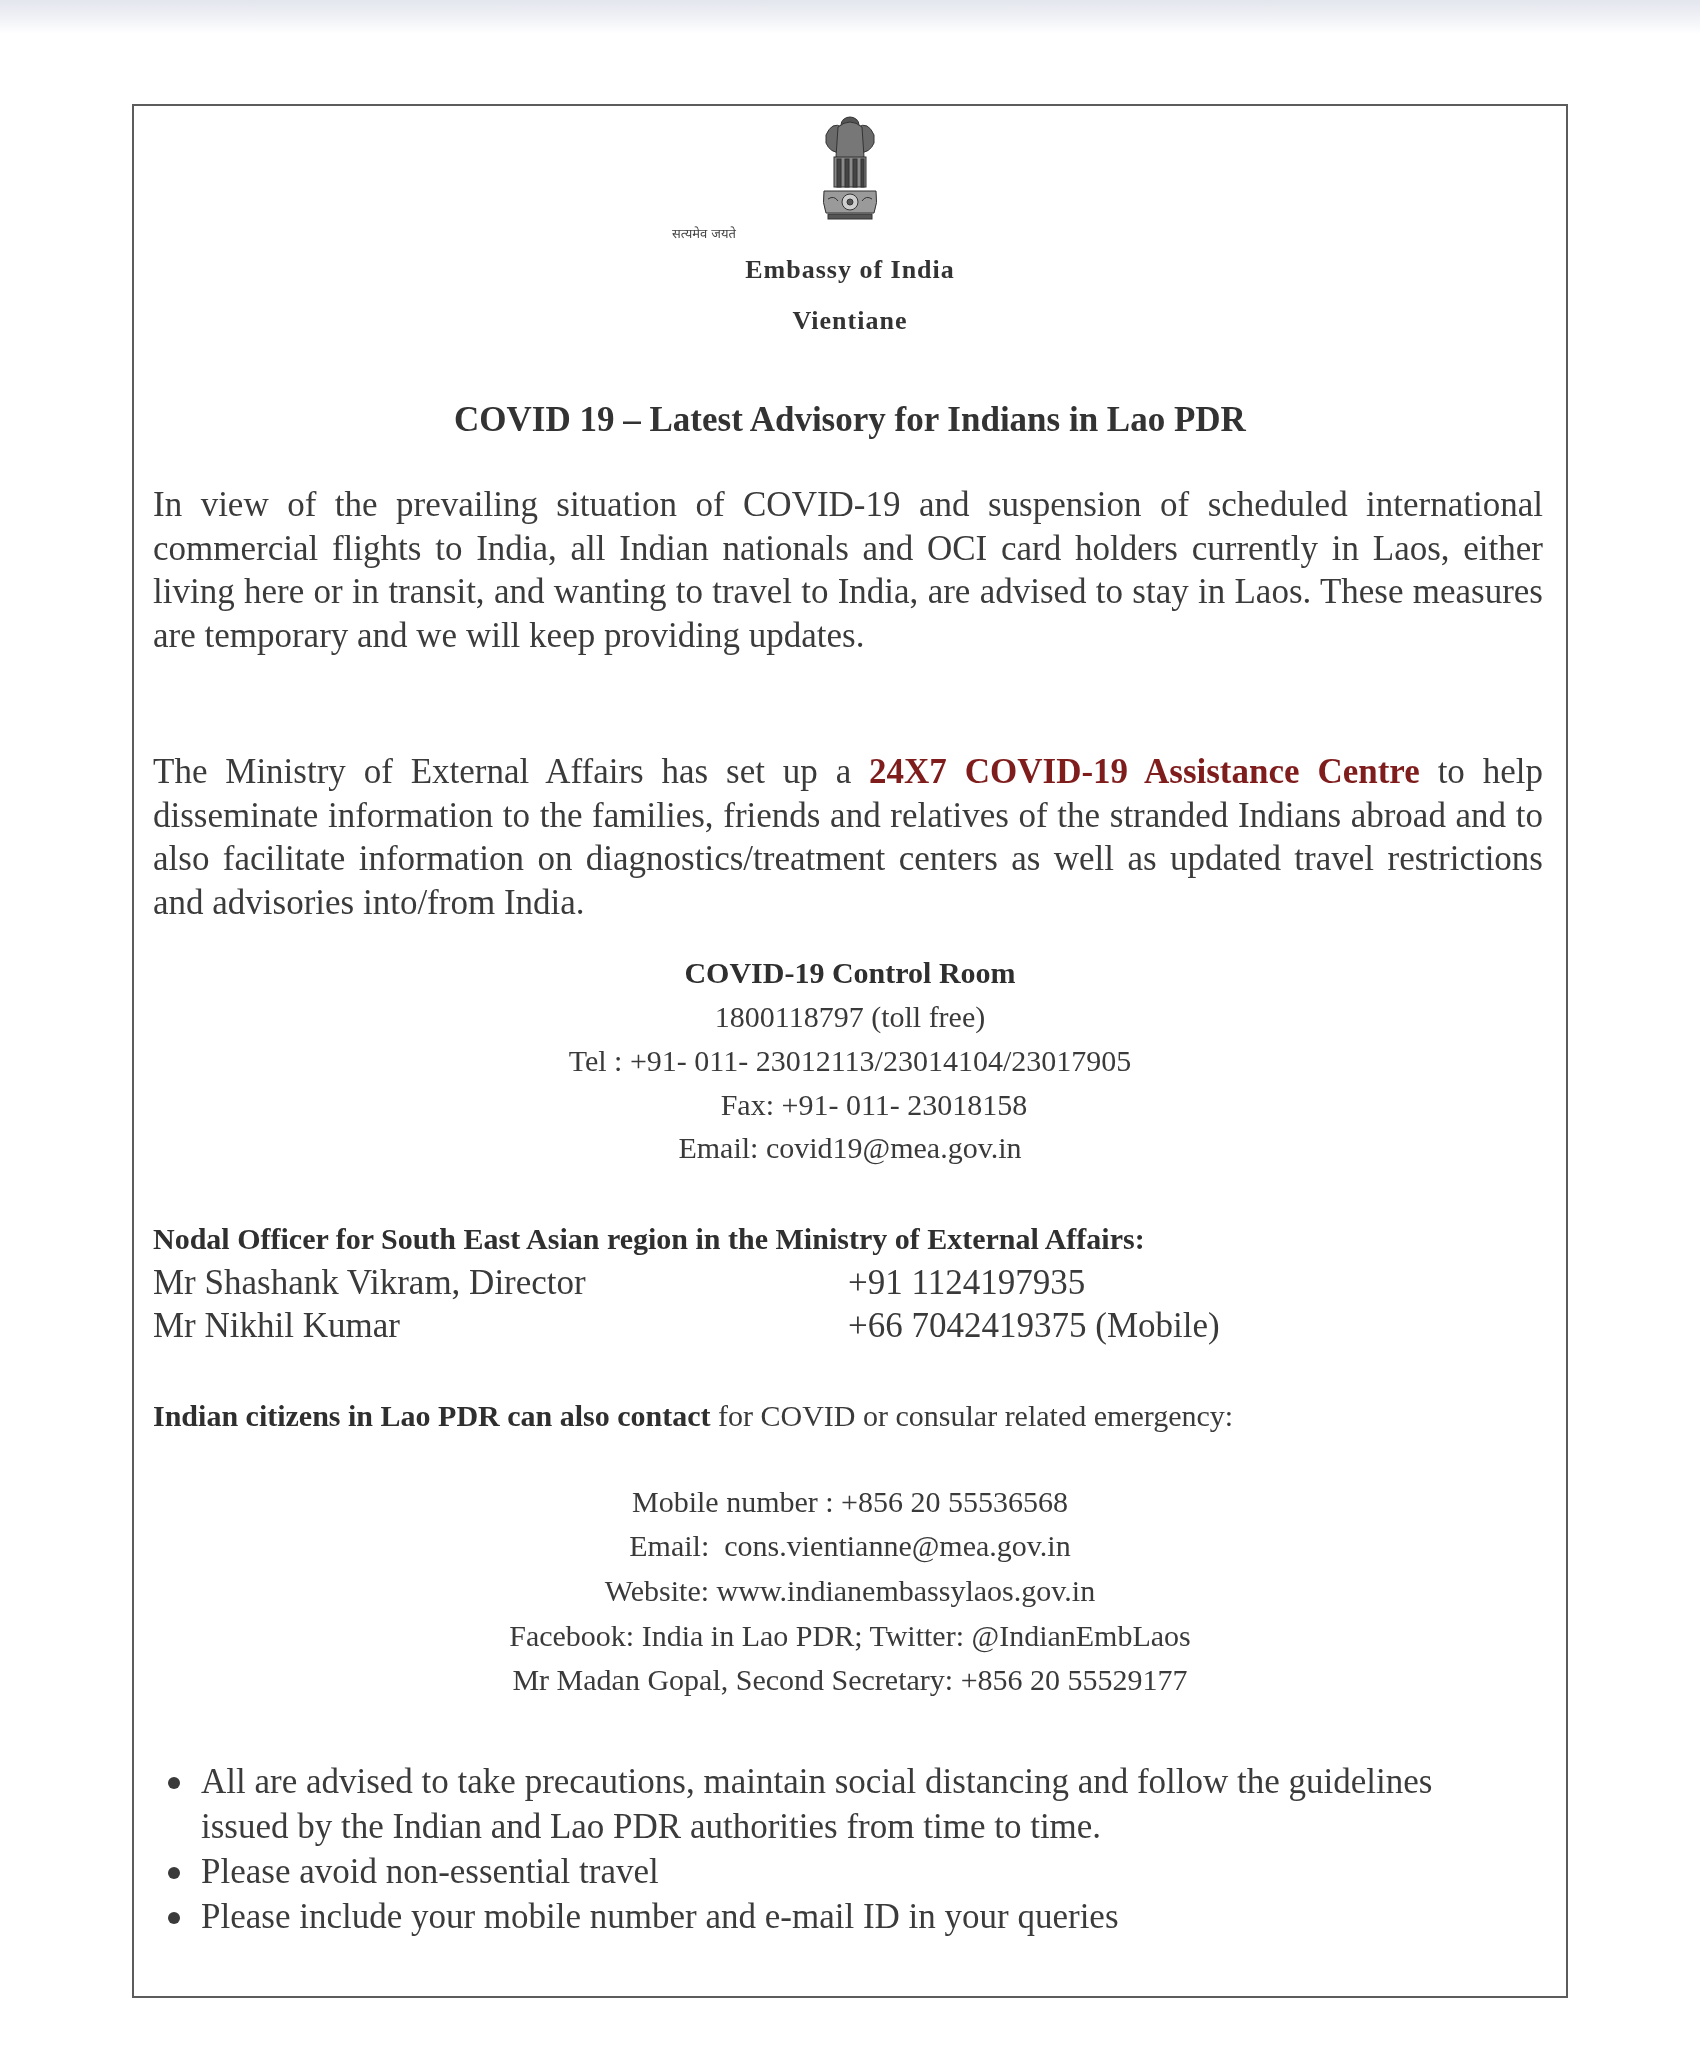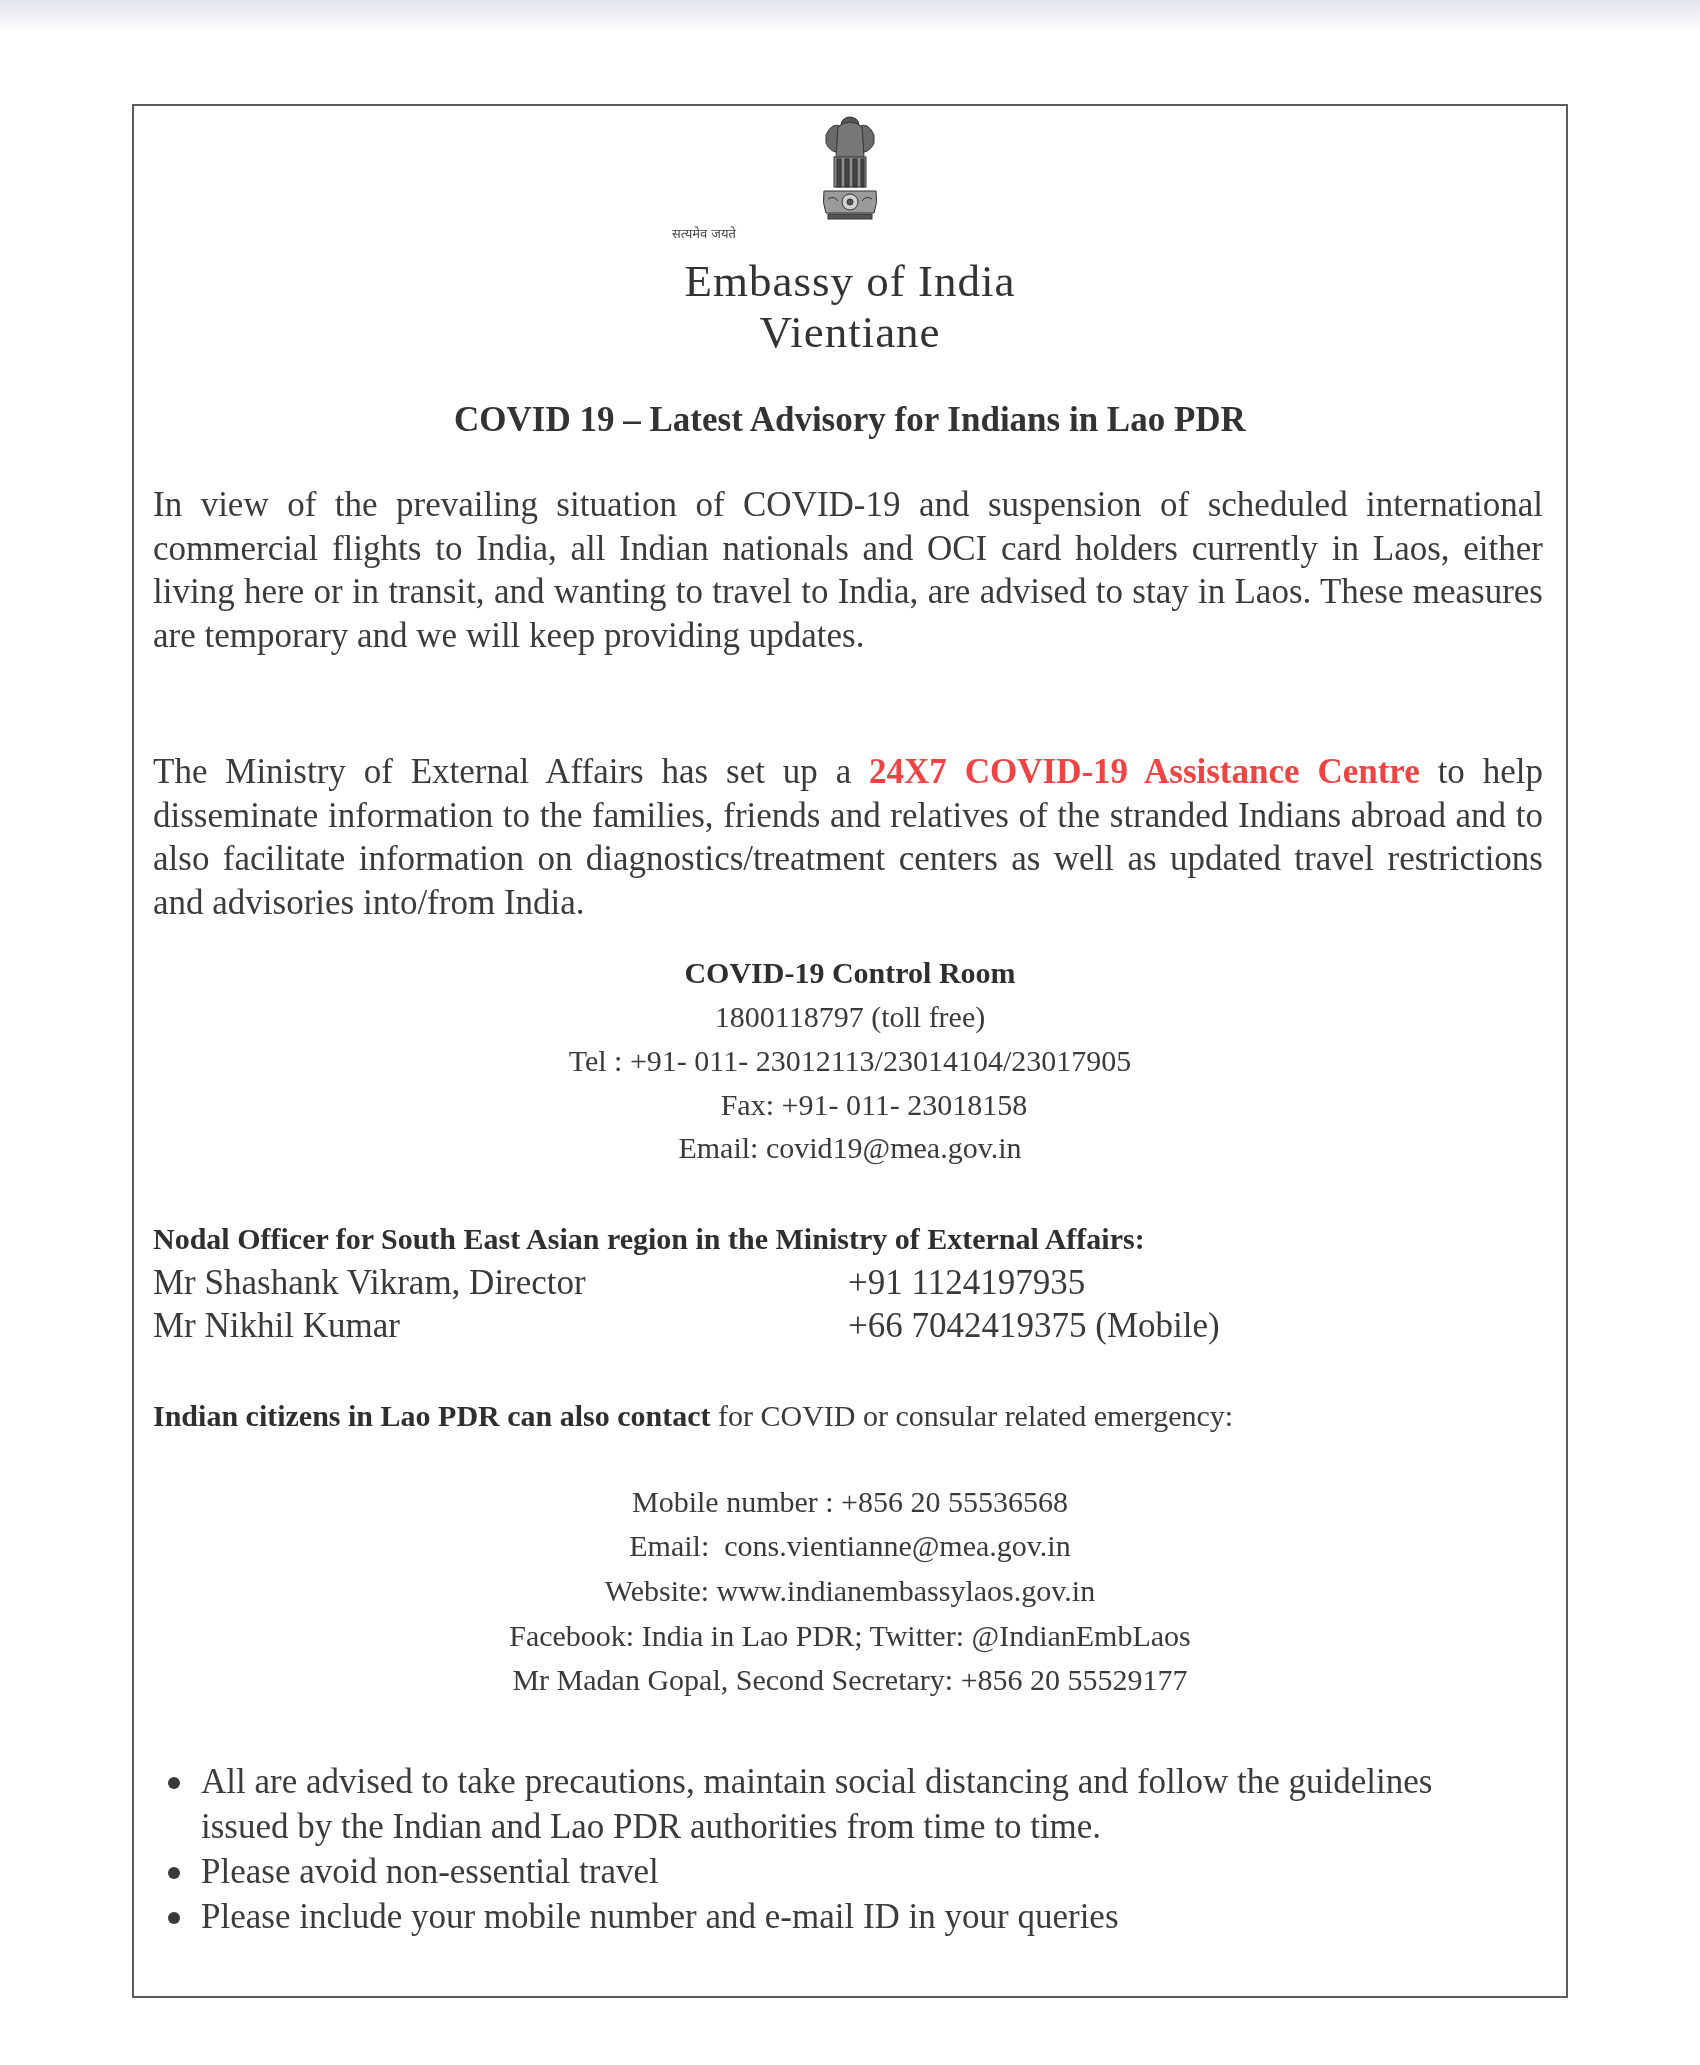--- a/index.html
+++ b/index.html
@@ -14,28 +14,28 @@
     background: linear-gradient(to bottom, #e4e6ee 0%, #eef0f5 45%, #ffffff 100%);
   }
   .frame {
     position: absolute; left: 132px; top: 104px; width: 1432px; height: 1890px;
     border: 2px solid #5c5c5c; box-sizing: content-box;
   }
   .abs { position: absolute; white-space: nowrap; }
   .center { left: 0; width: 1700px; text-align: center; }
   .emblem { position: absolute; left: 812px; top: 113px; width: 76px; height: 112px; }
   .motto { position: absolute; left: 0; width: 1408px; top: 224px; text-align: center; font-size: 13px; color: #444; font-family: "DejaVu Sans", sans-serif; }
-  .h-embassy { font-weight: normal; font-size: 45px; letter-spacing: 1px; color: #333; }
+  .h-embassy { font-weight: bold; font-size: 26px; letter-spacing: 1px; color: #333; }
   .title { font-weight: bold; font-size: 35px; color: #333; }
   .para {
     position: absolute; left: 153px; width: 1390px;
     font-size: 35px; line-height: 43.7px; text-align: justify;
     color: #3b3b3b; white-space: normal;
   }
-  .para b { color: #ef4444; }
+  .para b { color: #7f1d1d; }
   .line { font-size: 30px; line-height: 44px; }
   .bold { font-weight: bold; color: #2f2f2f; }
   .nodal-row { position: absolute; left: 153px; font-size: 35px; line-height: 44px; }
   .nodal-phone { position: absolute; left: 848px; font-size: 35px; line-height: 44px; white-space: nowrap; }
   .bullets { position: absolute; left: 153px; top: 1756px; width: 1300px; margin: 3px; padding: 0; list-style: none; }
   .bullets li { position: relative; padding-left: 45px; font-size: 35px; line-height: 45px; color: #3b3b3b; }
   .bullets li .dot { position: absolute; left: 12px; top: 18px; width: 12px; height: 12px; border-radius: 50%; background: #3a3a3a; }
 </style>
 </head>
 <body>

